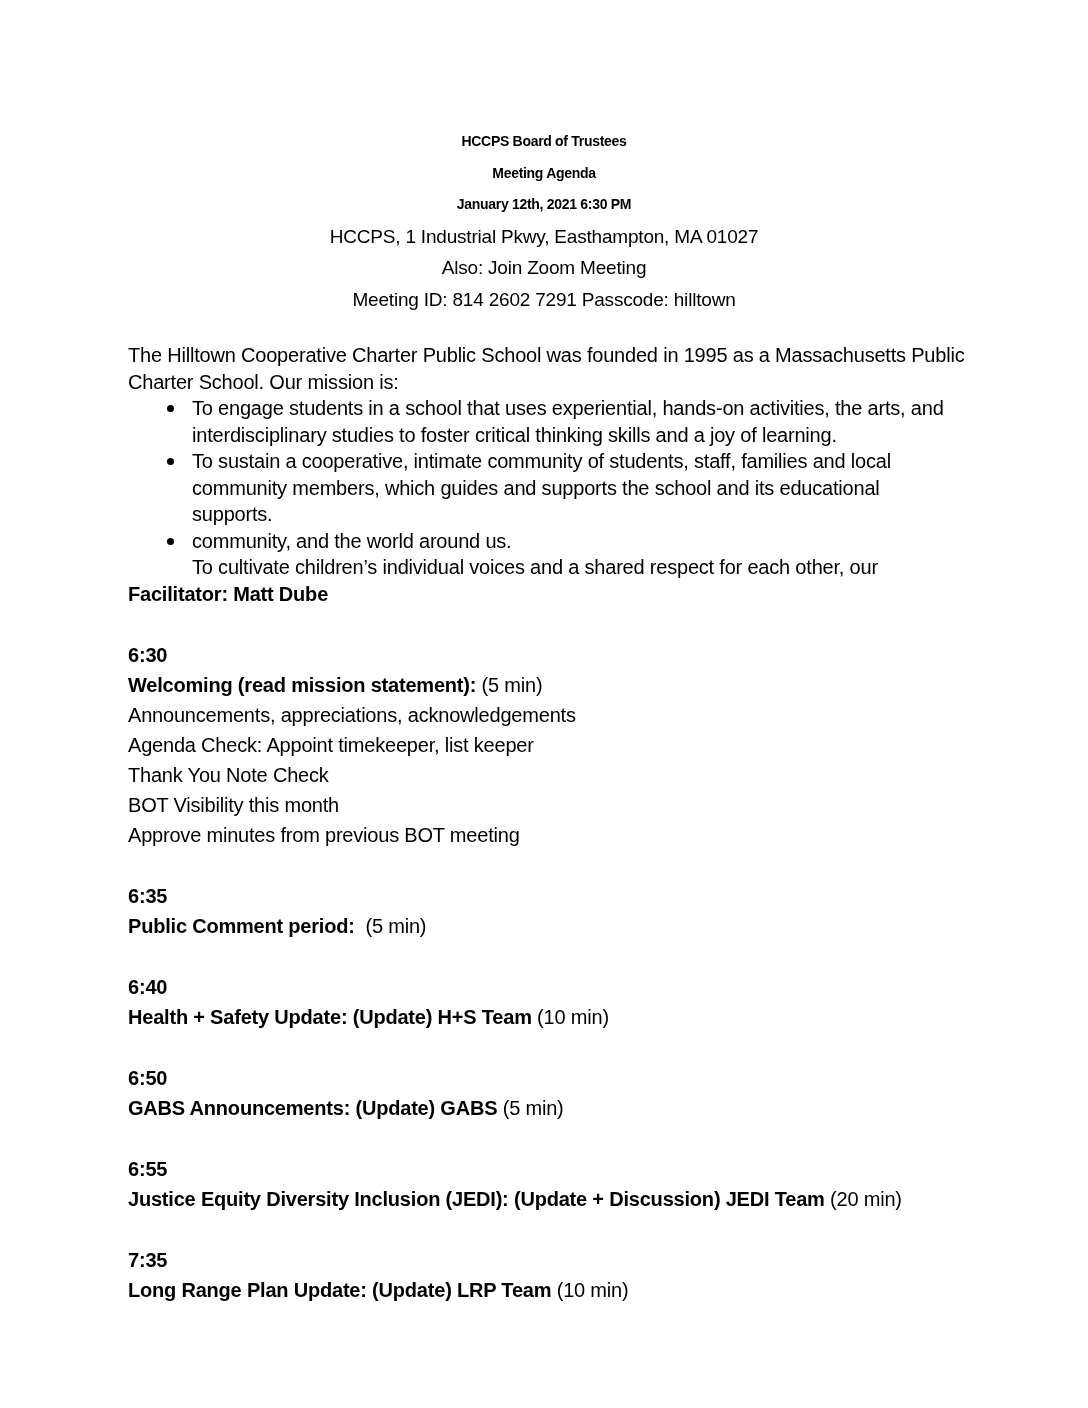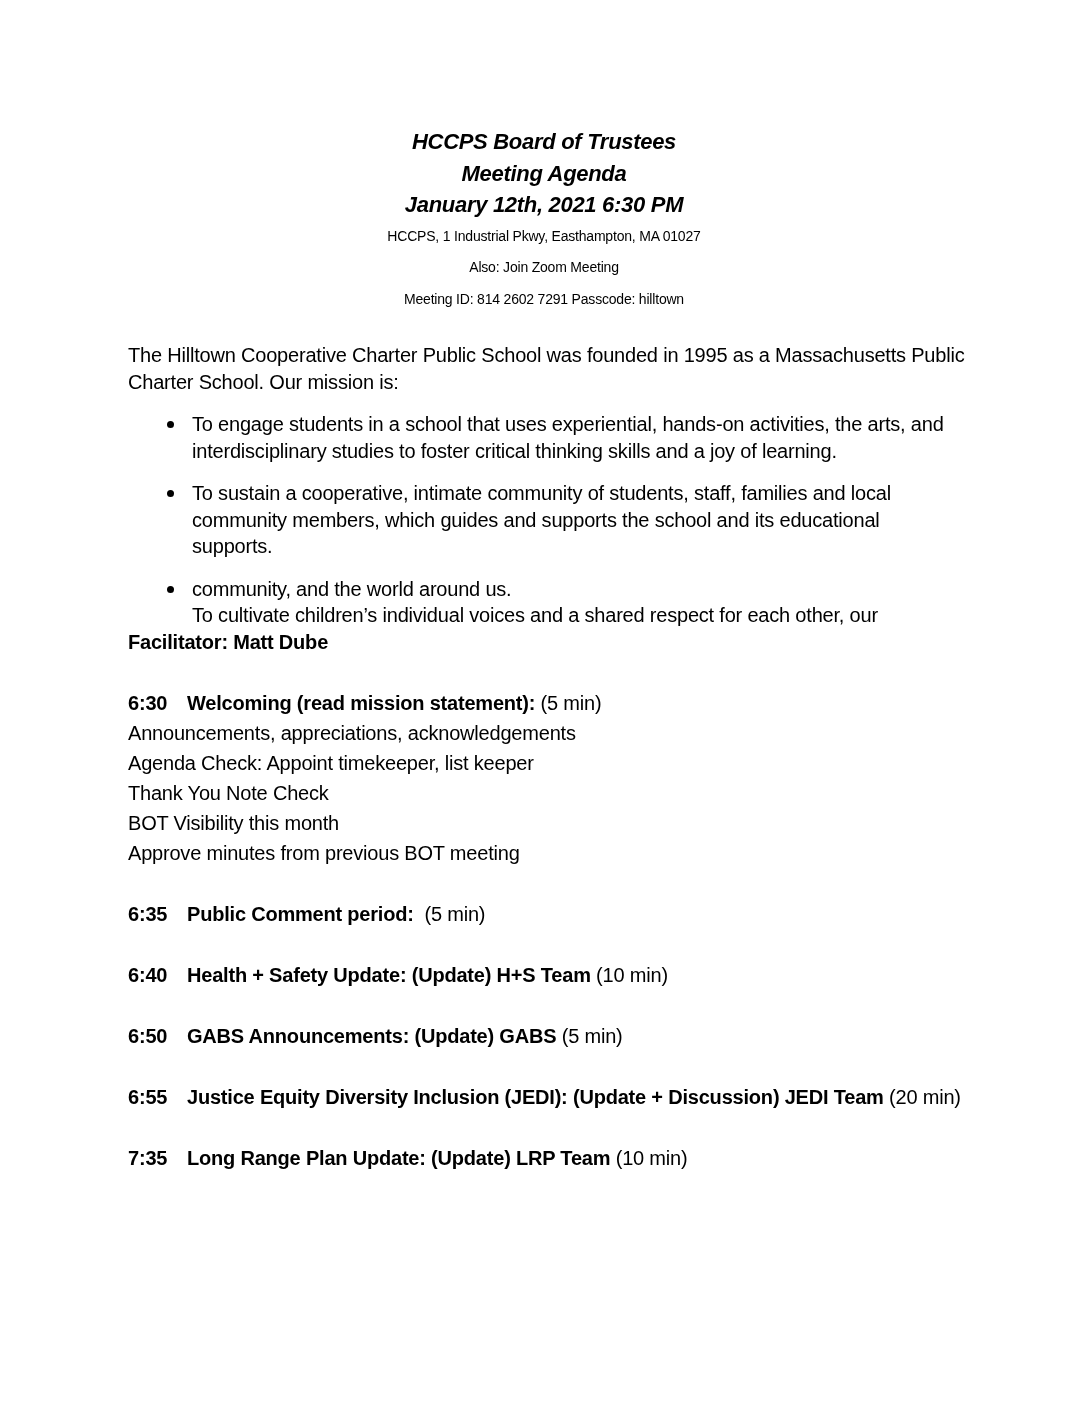--- a/index.html
+++ b/index.html
@@ -11,43 +11,43 @@
     color: #000000;
     font-family: "Liberation Sans", sans-serif;
     font-size: 20px;
     letter-spacing: -0.2px;
     overflow: hidden;
   }
 
   
   .doc-header { padding-top: 126px; text-align: center; line-height: 31.5px; }
   .h-line { white-space: pre; }
-  .h-bold { font-weight: bold; font-size: 22px; letter-spacing: -0.3px; font-style: italic; }
-  .h-normal { font-size: 14px; }
+  .h-bold { font-weight: bold; font-size: 14px; letter-spacing: -0.3px; }
+  .h-normal { font-size: 19px; }
 
   
   .body-block { margin-left: 128px; margin-right: 40px; }
 
   .mission { margin-top: 27px; line-height: 26.5px; }
   .intro-line { display: block; }
-  .bullet { display: flex; margin-top: 16px; }
+  .bullet { display: flex; }
   .dot {
     flex: 0 0 auto;
     width: 7px; height: 7px;
     border-radius: 50%;
     background: #000000;
     margin: 10px 18px 0 39px;
   }
   .b-lines { flex: 1 1 auto; }
 
   .facilitator { font-weight: bold; line-height: 26px; }
 
   .agenda-item { margin-top: 31px; }
   .agenda-item.with-subs { margin-top: 33px; }
-  .agenda-row { display: flex; line-height: 30px; white-space: nowrap; }
+  .agenda-row { display: flex; line-height: 30px; white-space: nowrap; flex-direction: column; }
   .time { font-weight: bold; width: 59px; flex: 0 0 auto; }
   .item-title { font-weight: bold; }
   .item-duration { white-space: pre; }
   .subs { line-height: 30px; }
 </style>
 </head>
 <body>
 
 <div class="page">
 

